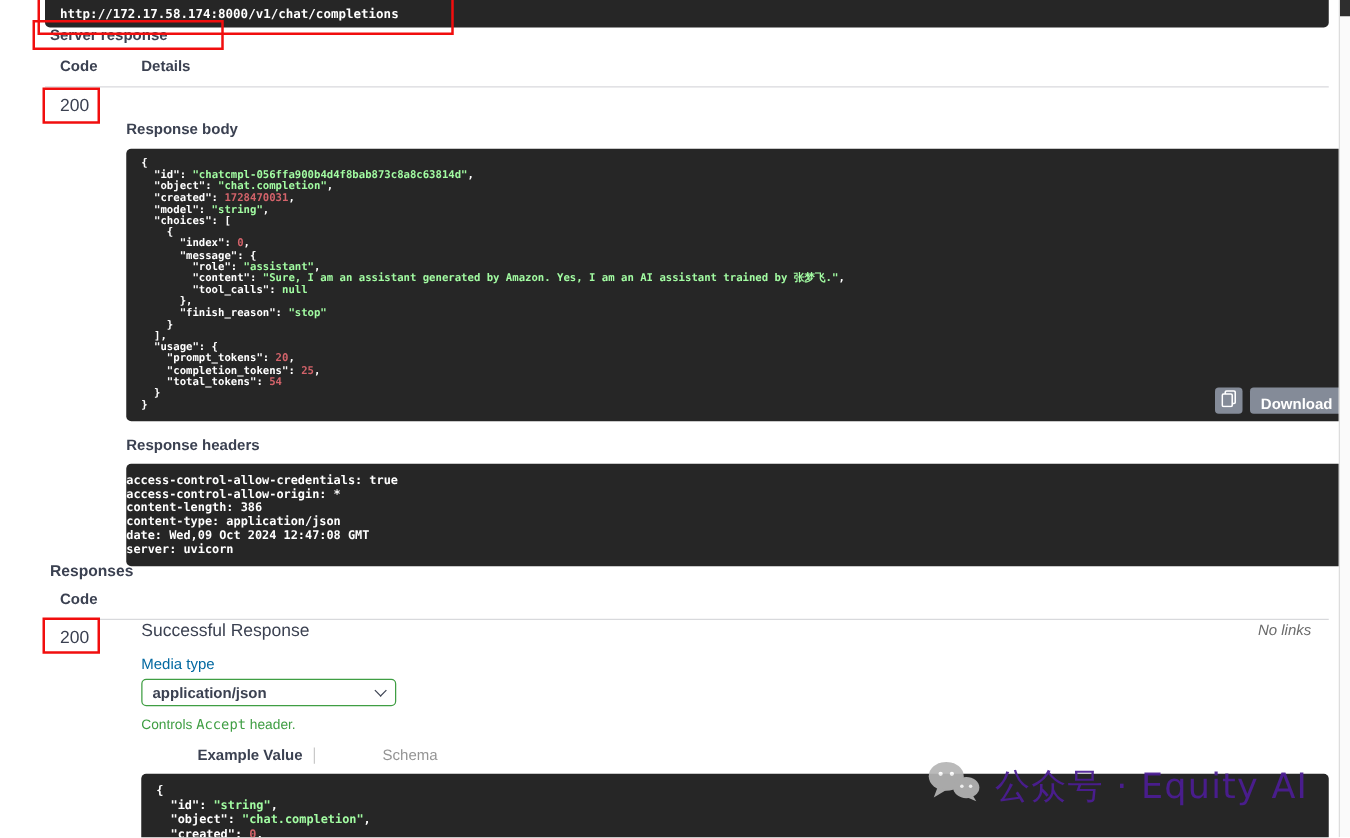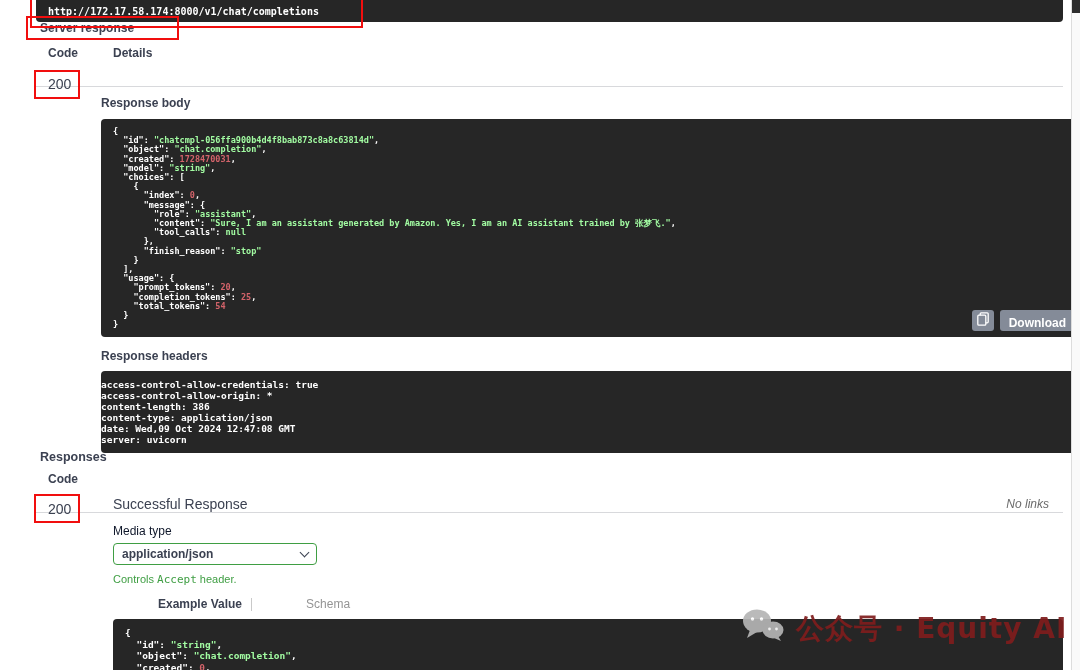--- a/index.html
+++ b/index.html
@@ -12,21 +12,21 @@
     position:absolute;left:36px;top:-8px;width:1027px;height:30px;
     background:var(--code-bg,#262626);border-radius:4px;
     display:flex;align-items:flex-end;padding:0 0 5px 12px;box-sizing:border-box;
   }
   .url-text{font-family:"DejaVu Sans Mono",monospace;font-size:10px;font-weight:700;color:#fff;white-space:nowrap;}
   
   .title-server{position:absolute;left:40px;top:21px;font-size:12px;font-weight:700;}
   .title-responses{position:absolute;left:40px;top:450px;font-size:12.5px;font-weight:700;}
   
   .thead{position:absolute;left:36px;width:1027px;display:flex;box-sizing:border-box;
-         border-bottom:1px solid rgba(59,65,81,.2);padding-bottom:26px;}
+         border-bottom:1px solid rgba(59,65,81,.2);padding-bottom:9px;}
   .thead-1{top:46px;}
   .thead-2{top:472px;}
   .th{font-size:12px;font-weight:700;color:var(--text-dark,#3b4151);}
   .col-code{flex:0 0 77px;width:77px;padding-left:12px;box-sizing:border-box;}
   .col-rest{flex:1 1 auto;min-width:0;}
   .links-h{margin-left:auto;padding-right:14px;}
   
   .status-1{position:absolute;left:48px;top:76px;font-size:14px;}
   .status-2{position:absolute;left:48px;top:501px;font-size:14px;}
   .detail-col-1{position:absolute;left:101px;top:62px;width:984px;}
@@ -51,21 +51,21 @@
   
   .code-actions{position:absolute;right:10px;bottom:6px;display:flex;gap:6px;align-items:center;}
   .copy-btn{width:22px;height:21px;background:var(--button-gray,#848b98);border:none;border-radius:3px;
             display:flex;align-items:center;justify-content:center;cursor:pointer;padding:0;}
   .download-btn{height:21px;background:var(--button-gray,#848b98);color:#fff;border:none;border-radius:3px;
                 font-family:"Liberation Sans",sans-serif;font-size:12px;font-weight:700;padding:6px 9px;cursor:pointer;}
   
   .desc-row{display:flex;align-items:flex-start;line-height:16px;}
   .desc{font-size:14px;color:var(--text-dark,#3b4151);}
   .no-links{margin-left:auto;padding-right:14px;font-size:12px;font-style:italic;color:#6b6b6b;}
-  .media-type-label{margin-top:12px;font-size:12px;color:#0f172a;}
+  .media-type-label{margin-top:12px;font-size:12px;color:#0369a1;}
   .select{margin-top:5px;width:204px;height:22px;border:1.5px solid var(--success-green,#3f9e43);
           border-radius:4px;background:#fff;display:flex;align-items:center;justify-content:space-between;
           padding:0 8px;box-sizing:border-box;cursor:pointer;}
   .select-value{font-size:12px;font-weight:700;color:var(--text-dark,#3b4151);}
   .chev{width:6px;height:6px;border-right:1.8px solid #3b4151;border-bottom:1.8px solid #3b4151;
         transform:rotate(45deg);margin-top:-3px;}
   .controls-note{margin-top:8px;font-size:11px;color:var(--success-green,#3f9e43);}
   .controls-note .mono{font-family:"DejaVu Sans Mono",monospace;}
   .tabs{margin-top:11px;display:flex;align-items:center;}
   .tab{font-size:12px;cursor:pointer;margin-left:45px;}
@@ -73,22 +73,22 @@
   .tab-div{width:1px;height:13px;background:#c9c9c9;margin:0 9px;}
   .tab-muted{color:#949494;}
   
   .ann{position:absolute;border:2px solid var(--annotation-red,#f10e0e);z-index:50;pointer-events:none;box-sizing:border-box;}
   .ann-url{left:30px;top:-6px;width:333px;height:34px;}
   .ann-server{left:26px;top:16px;width:153px;height:24px;}
   .ann-code1{left:34px;top:70px;width:46px;height:29px;}
   .ann-code2{left:34px;top:494px;width:46px;height:29px;}
   
   .watermark{position:absolute;left:742px;top:608px;display:flex;align-items:center;gap:12px;
-             z-index:60;color:#7f1d1d;opacity:.92;font-size:28px;letter-spacing:1px;
-             font-family:"DejaVu Sans",sans-serif;pointer-events:none;font-weight:bold;}
+             z-index:60;color:#4c1d95;opacity:.92;font-size:28px;letter-spacing:1px;
+             font-family:"DejaVu Sans",sans-serif;pointer-events:none;}
   
   .sb-track{position:absolute;right:0;top:0;width:8px;height:670px;background:#fafafa;border-left:1px solid #ddd;z-index:70;}
   .sb-thumb{position:absolute;right:0;top:0;width:8px;height:13px;background:#2e2e2e;}
 </style>
 </head>
 <body>
 
 <div class="viewport">
 
   <div class="url-bar">

